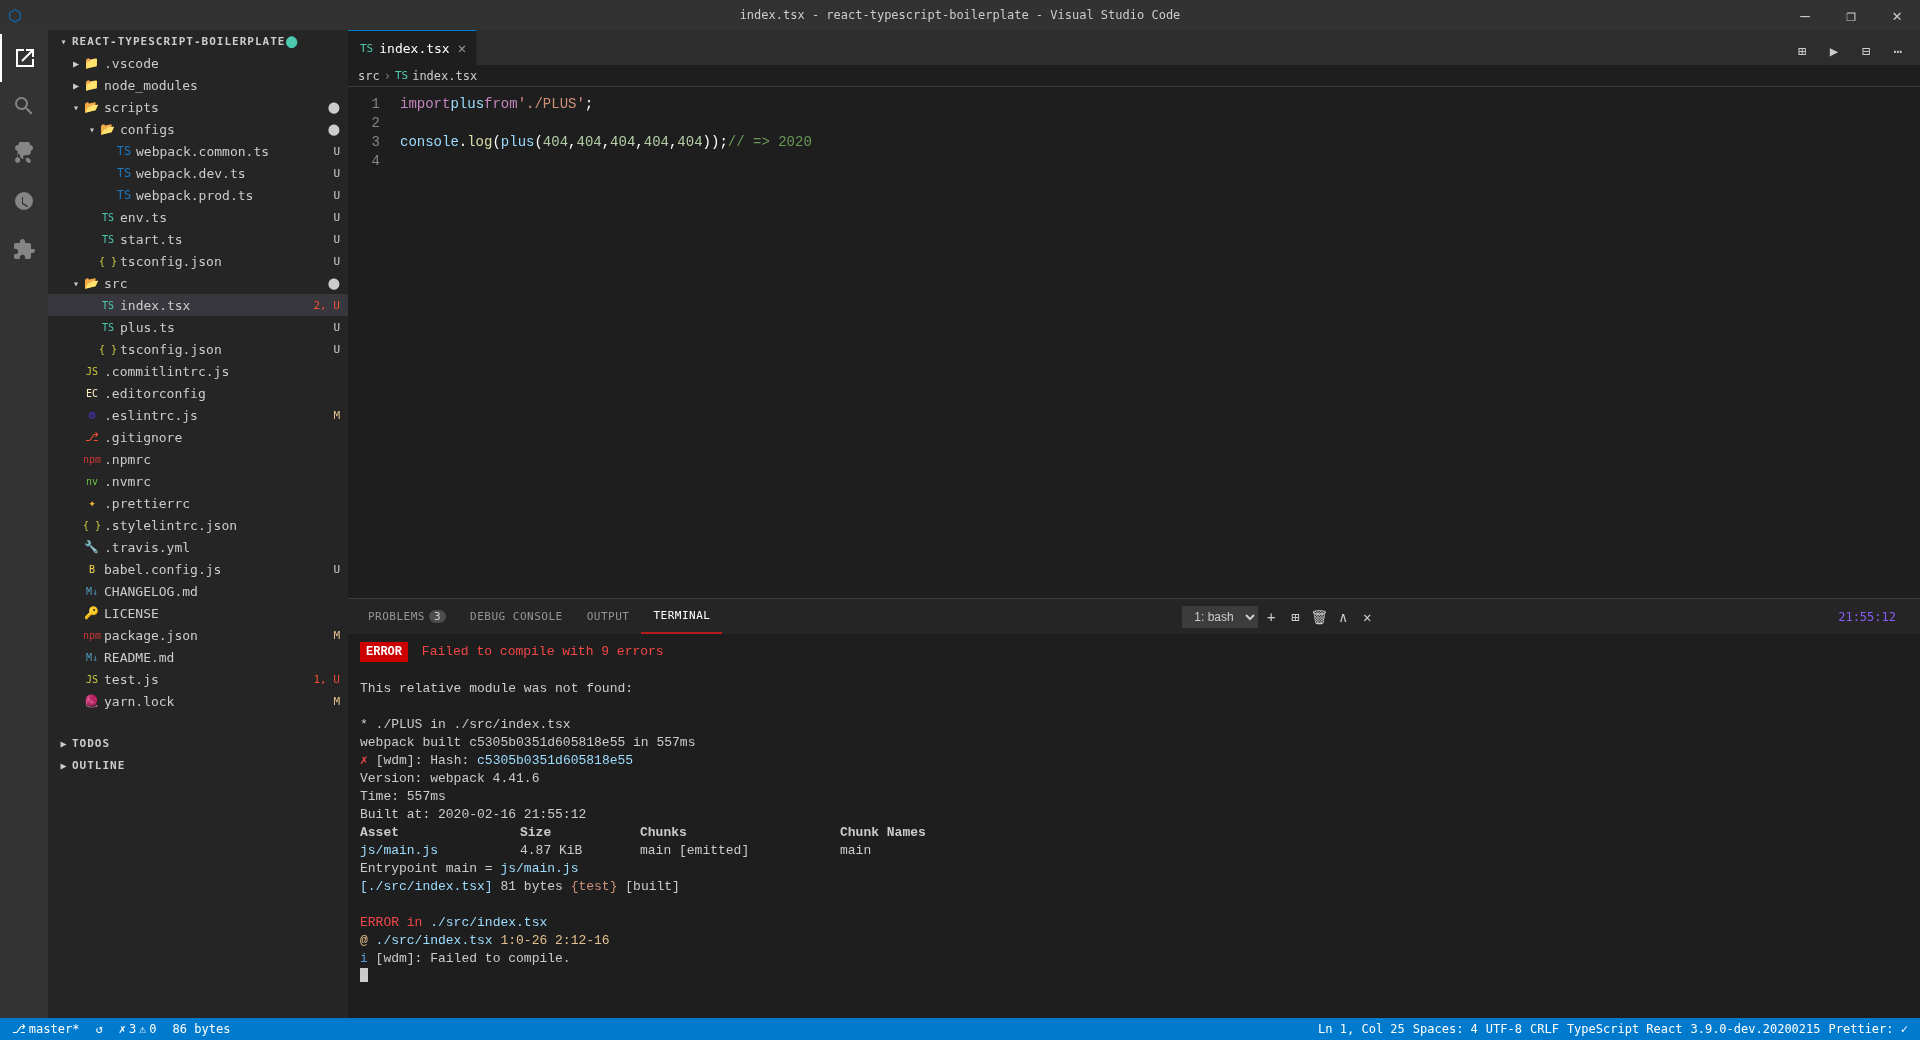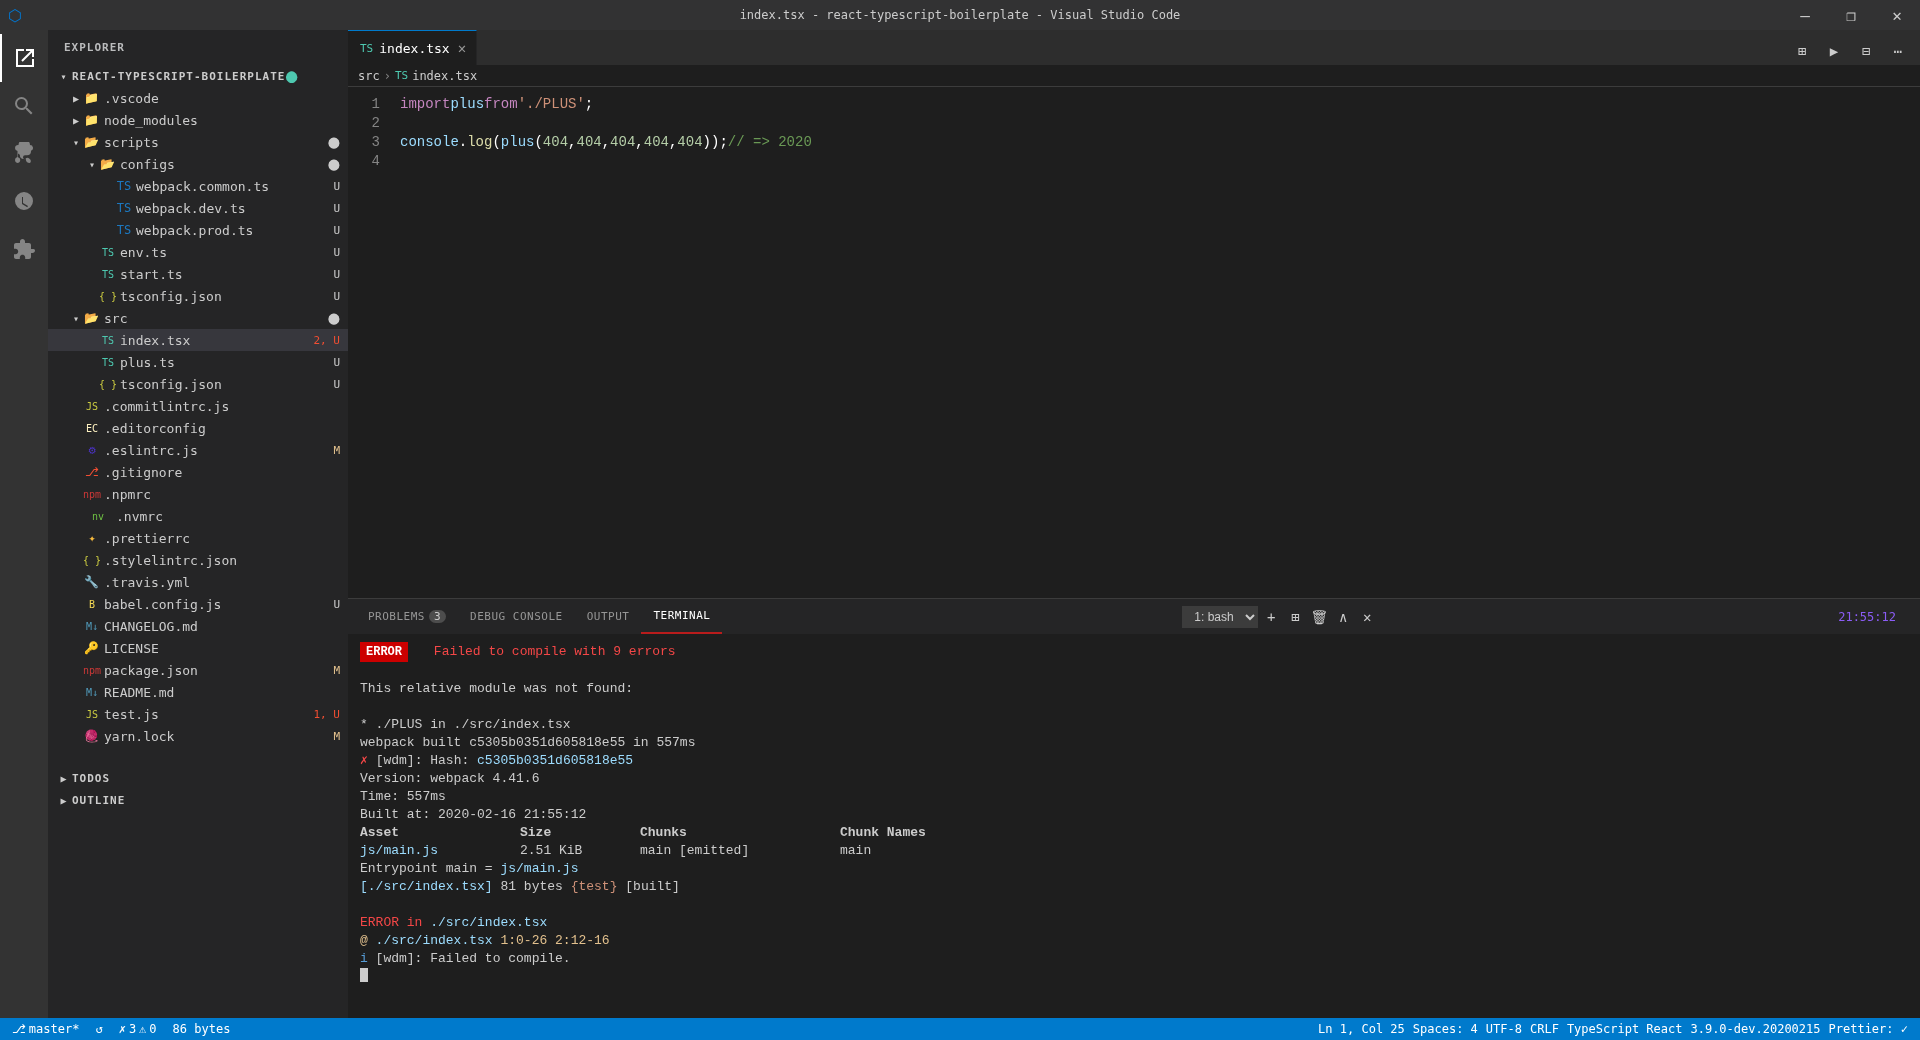--- a/index.html
+++ b/index.html
@@ -354,21 +354,21 @@
     }
     #terminal-content::-webkit-scrollbar { width: 4px; }
     #terminal-content::-webkit-scrollbar-thumb { background: #424242; }
     .term-error-badge {
       display: inline-block;
       background: #cc0000;
       color: #ffffff;
       padding: 1px 6px;
       font-size: 12px;
       font-weight: bold;
-      margin-right: 18px;
+      margin-right: 6px;
     }
     .term-error { color: #f44747; }
     .term-cyan { color: #9cdcfe; }
 
     
     #statusbar {
       height: 22px;
       background: #007acc;
       display: flex;
       align-items: center;
@@ -441,23 +441,20 @@
       </svg>
     </div>
     <div class="activity-icon">
       <svg width="24" height="24" viewBox="0 0 24 24" fill="currentColor">
         <path d="M20.5 11H19V7c0-1.1-.9-2-2-2h-4V3.5C13 2.12 11.88 1 10.5 1S8 2.12 8 3.5V5H4c-1.1 0-2 .9-2 2v3.8h1.5c1.49 0 2.7 1.21 2.7 2.7s-1.21 2.7-2.7 2.7H2V19c0 1.1.9 2 2 2h3.8v-1.5c0-1.49 1.21-2.7 2.7-2.7s2.7 1.21 2.7 2.7V21H17c1.1 0 2-.9 2-2v-4h1.5c1.38 0 2.5-1.12 2.5-2.5S21.88 11 20.5 11z"></path>
       </svg>
     </div>
   </div>
 
   <div id="sidebar">
-    <div id="sidebar-header">
-      <span>Explorer</span>
-    </div>
     <div id="file-tree">
 
       <div class="tree-root">
         <span class="chevron">▾</span>
         <span style="font-size:11px;">REACT-TYPESCRIPT-BOILERPLATE</span>
         <span class="badge" style="color:#4ec9b0;padding-right:6px;">⬤</span>
       </div>
 
       <div class="tree-item" style="padding-left:20px;">
         <span class="chevron">▶</span>
@@ -579,21 +576,21 @@
         <span class="icon-file" style="color:#f14e32;">⎇</span>
         <span class="item-label">.gitignore</span>
       </div>
 
       <div class="tree-item" style="padding-left:20px;">
         <span class="chevron" style="opacity:0;">▶</span>
         <span class="icon-file" style="color:#cb3837;font-size:10px;">npm</span>
         <span class="item-label">.npmrc</span>
       </div>
 
-      <div class="tree-item" style="padding-left:20px;gap:6px;">
+      <div class="tree-item" style="padding-left:20px;">
         <span class="chevron" style="opacity:0;">▶</span>
         <span class="icon-file" style="color:#6ebf43;font-size:10px;">nv</span>
         <span class="item-label">.nvmrc</span>
       </div>
 
       <div class="tree-item" style="padding-left:20px;">
         <span class="chevron" style="opacity:0;">▶</span>
         <span class="icon-file" style="color:#f7ba3e;">✦</span>
         <span class="item-label">.prettierrc</span>
       </div>
@@ -785,21 +782,21 @@
         <div>Time: 557ms</div>
         <div>Built at: 2020-02-16 21:55:12</div>
         <div style="display:flex;gap:40px;font-weight:bold;color:#cccccc;">
           <span style="width:120px;">Asset</span>
           <span style="width:80px;">Size</span>
           <span style="width:160px;">Chunks</span>
           <span>Chunk Names</span>
         </div>
         <div style="display:flex;gap:40px;">
           <span style="width:120px;color:#9cdcfe;">js/main.js</span>
-          <span style="width:80px;">2.51 KiB</span>
+          <span style="width:80px;">4.87 KiB</span>
           <span style="width:160px;">main  [emitted]</span>
           <span>main</span>
         </div>
         <div>
           Entrypoint main = <span class="term-cyan">js/main.js</span>
         </div>
         <div>
           <span style="color:#9cdcfe;">[./src/index.tsx]</span>
           <span> 81 bytes </span>
           <span style="color:#ce9178;">{test}</span>

